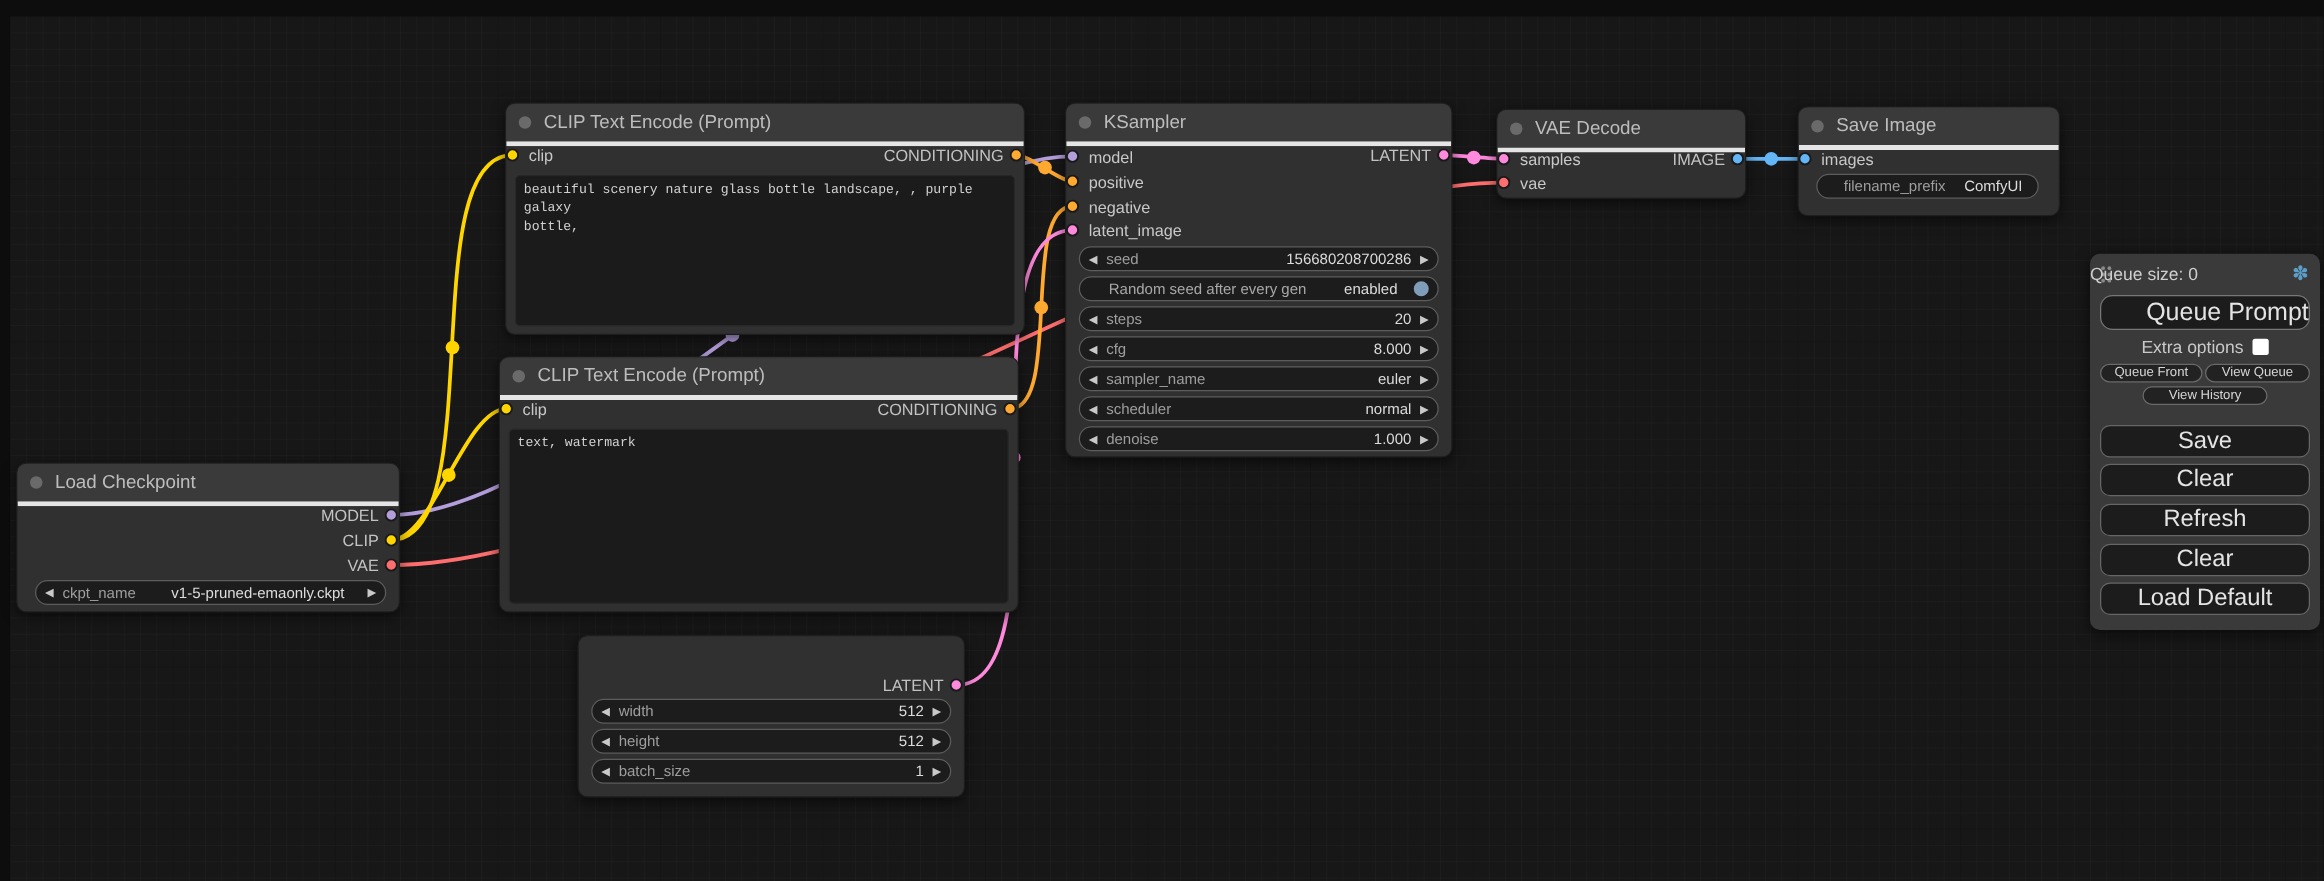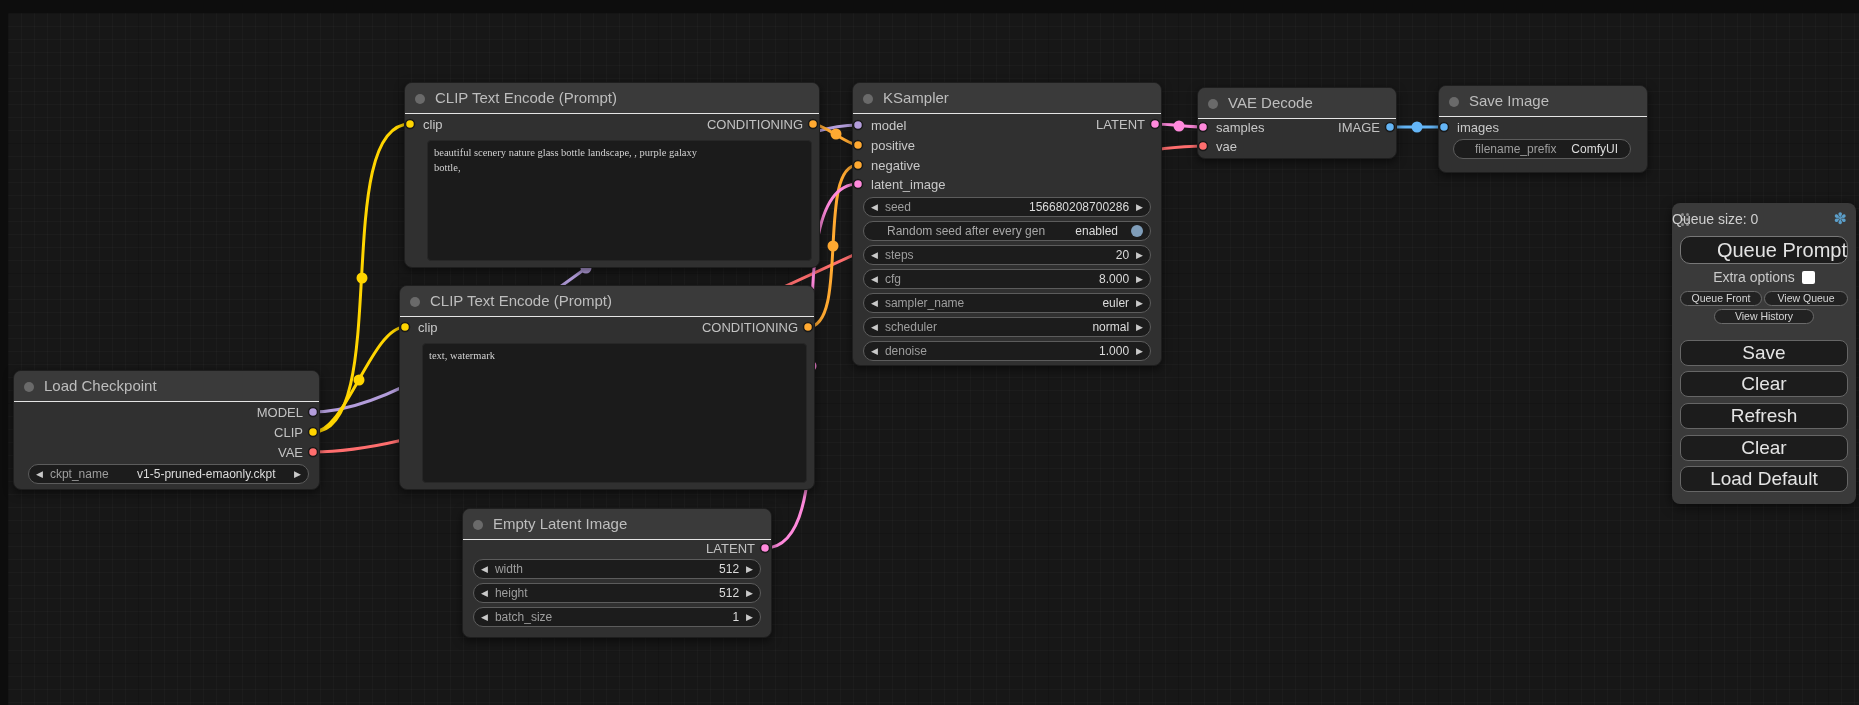--- a/index.html
+++ b/index.html
@@ -13,30 +13,30 @@
       linear-gradient(90deg, rgba(255,255,255,0.022) 1px, transparent 1px);
     background-size:130px 130px,130px 130px,13px 13px,13px 13px;
     background-position:8px 13px;}
   .edge-top{position:absolute;left:0;top:0;width:100%;height:13px;background:#0d0d0d;}
   .edge-left{position:absolute;left:0;top:0;width:8px;height:100%;background:#0d0d0d;}
   svg.links{position:absolute;left:0;top:0;pointer-events:none;}
   svg.links path{fill:none;stroke-width:3;stroke-linecap:round;}
   .node{position:absolute;background:#303030;border-radius:8px;
     box-shadow:0 3px 10px rgba(0,0,0,0.55);border:1px solid #1e1e1e;box-sizing:border-box;}
   .node-header{height:30px;line-height:30px;background:#3a3a3a;border-radius:7px 7px 0 0;
-    border-bottom:1px solid #e5e5e5;padding-left:10px;color:#bdbdbd;font-size:15px;
+    border-bottom:4px solid #e5e5e5;padding-left:10px;color:#bdbdbd;font-size:15px;
     white-space:nowrap;overflow:hidden;}
   .title-dot{display:inline-block;width:10px;height:10px;border-radius:50%;
     background:#6a6a6a;margin-right:10px;vertical-align:-1px;}
   .slot{position:absolute;height:18px;line-height:18px;font-size:13px;color:#c8c8c8;white-space:nowrap;}
   .slot.in{left:18px;}
   .slot.out{right:16px;text-align:right;color:#c2c2c2;}
   .prompt-box{position:absolute;left:7px;right:7px;background:#1b1b1b;border:1px solid #272727;
-    border-radius:4px;color:#d2d2d2;font-family:Liberation Serif, serif;font-size:10.5px;
-    line-height:1.45;padding:4px 6px;white-space:pre-wrap;box-sizing:border-box;overflow:hidden;margin-left:15px;}
+    border-radius:4px;color:#d2d2d2;font-family:Liberation Mono, monospace;font-size:10.5px;
+    line-height:1.45;padding:4px 6px;white-space:pre-wrap;box-sizing:border-box;overflow:hidden;}
   .widget{position:absolute;display:flex;align-items:center;height:20px;box-sizing:border-box;
     background:#1c1c1c;border:1px solid #5c5c5c;border-radius:10px;padding:0 7px;
     font-size:12px;white-space:nowrap;overflow:hidden;}
   .w-arrow{color:#c9c9c9;font-size:9px;line-height:20px;}
   .w-label{color:#9e9e9e;margin-left:7px;}
   .w-value{margin-left:auto;color:#dcdcdc;margin-right:7px;}
   .widget.centerval .w-value{margin:0 auto;padding-left:10px;}
   .widget.toggle .w-label{color:#a8a8a8;margin-left:16px;}
   .toggle-knob{width:12px;height:12px;border-radius:50%;background:#7f9db9;margin-left:6px;flex:0 0 auto;}
   
@@ -175,21 +175,20 @@
   </div>
 
   <div class="node" style="left:1197px;top:87px;width:200px;height:72px;">
     <div class="node-header"><span class="title-dot"></span><span>VAE Decode</span></div>
     <div class="slot in" style="top:31px;">samples</div>
     <div class="slot in" style="top:50px;">vae</div>
     <div class="slot out" style="top:31px;">IMAGE</div>
   </div>
 
   <div class="node" style="left:462px;top:508px;width:310px;height:130px;">
-    <div class="node-header"><span class="title-dot"></span><span>Empty Latent Image</span></div>
     <div class="slot out" style="top:31px;">LATENT</div>
     <div class="widget" style="left:10px;right:10px;top:50px;">
       <span class="w-arrow">◀</span>
       <span class="w-label">width</span>
       <span class="w-value">512</span>
       <span class="w-arrow">▶</span>
     </div>
     <div class="widget" style="left:10px;right:10px;top:74px;">
       <span class="w-arrow">◀</span>
       <span class="w-label">height</span>

